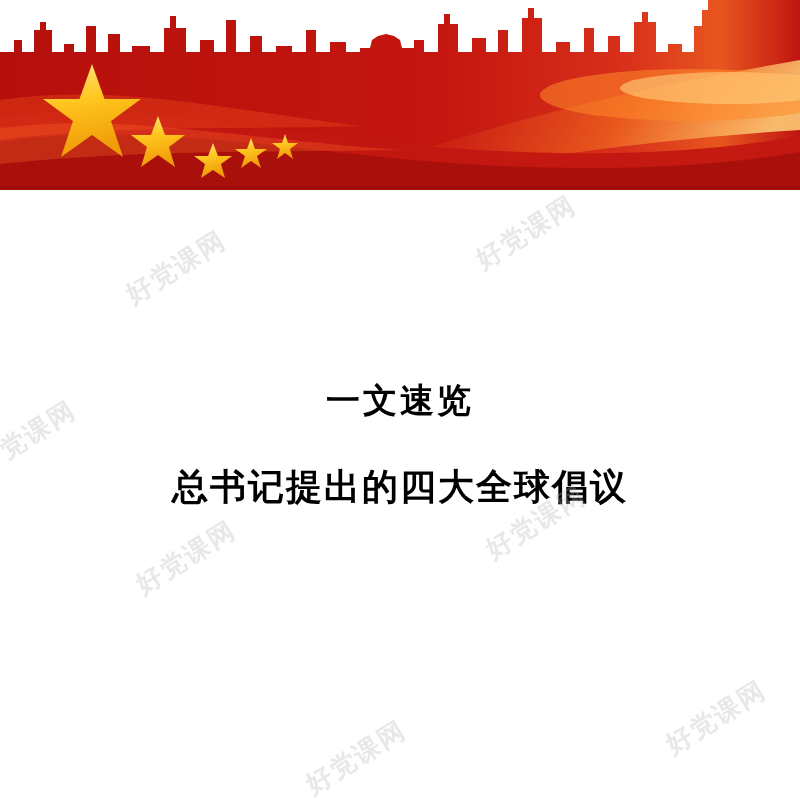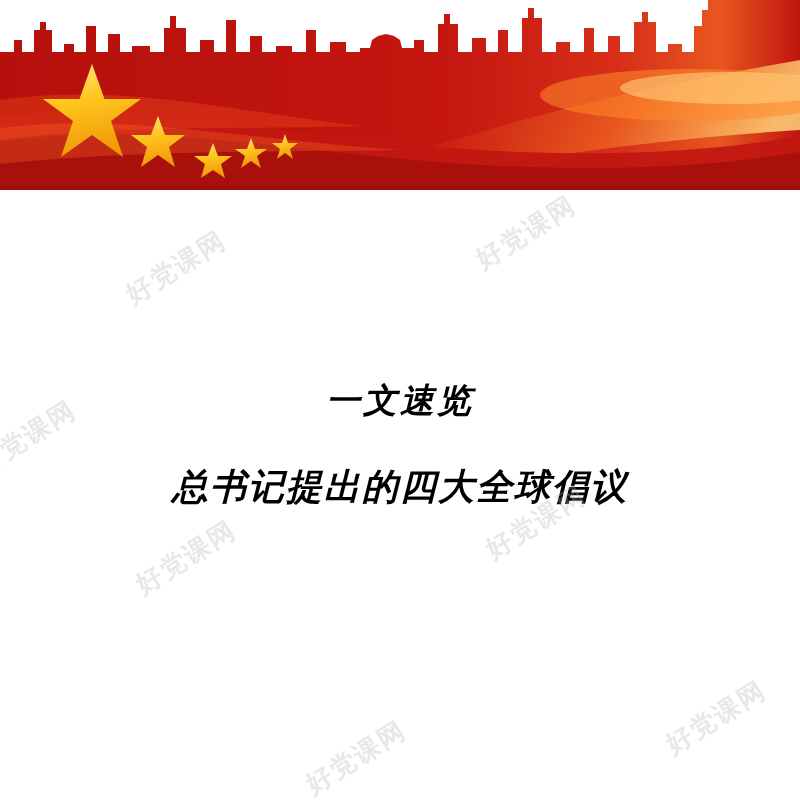--- a/index.html
+++ b/index.html
@@ -28,21 +28,20 @@
     width: 800px;
     height: 190px;
   }
 
   
   .doc {
     position: relative;
     width: 800px;
     padding: 0;
     box-sizing: border-box;
-    font-style: italic;
   }
 
   .title-block {
     margin-top: 190px;
     text-align: center;
   }
   .title-main {
     font-size: 34px;
     font-weight: bold;
     letter-spacing: 3px;

